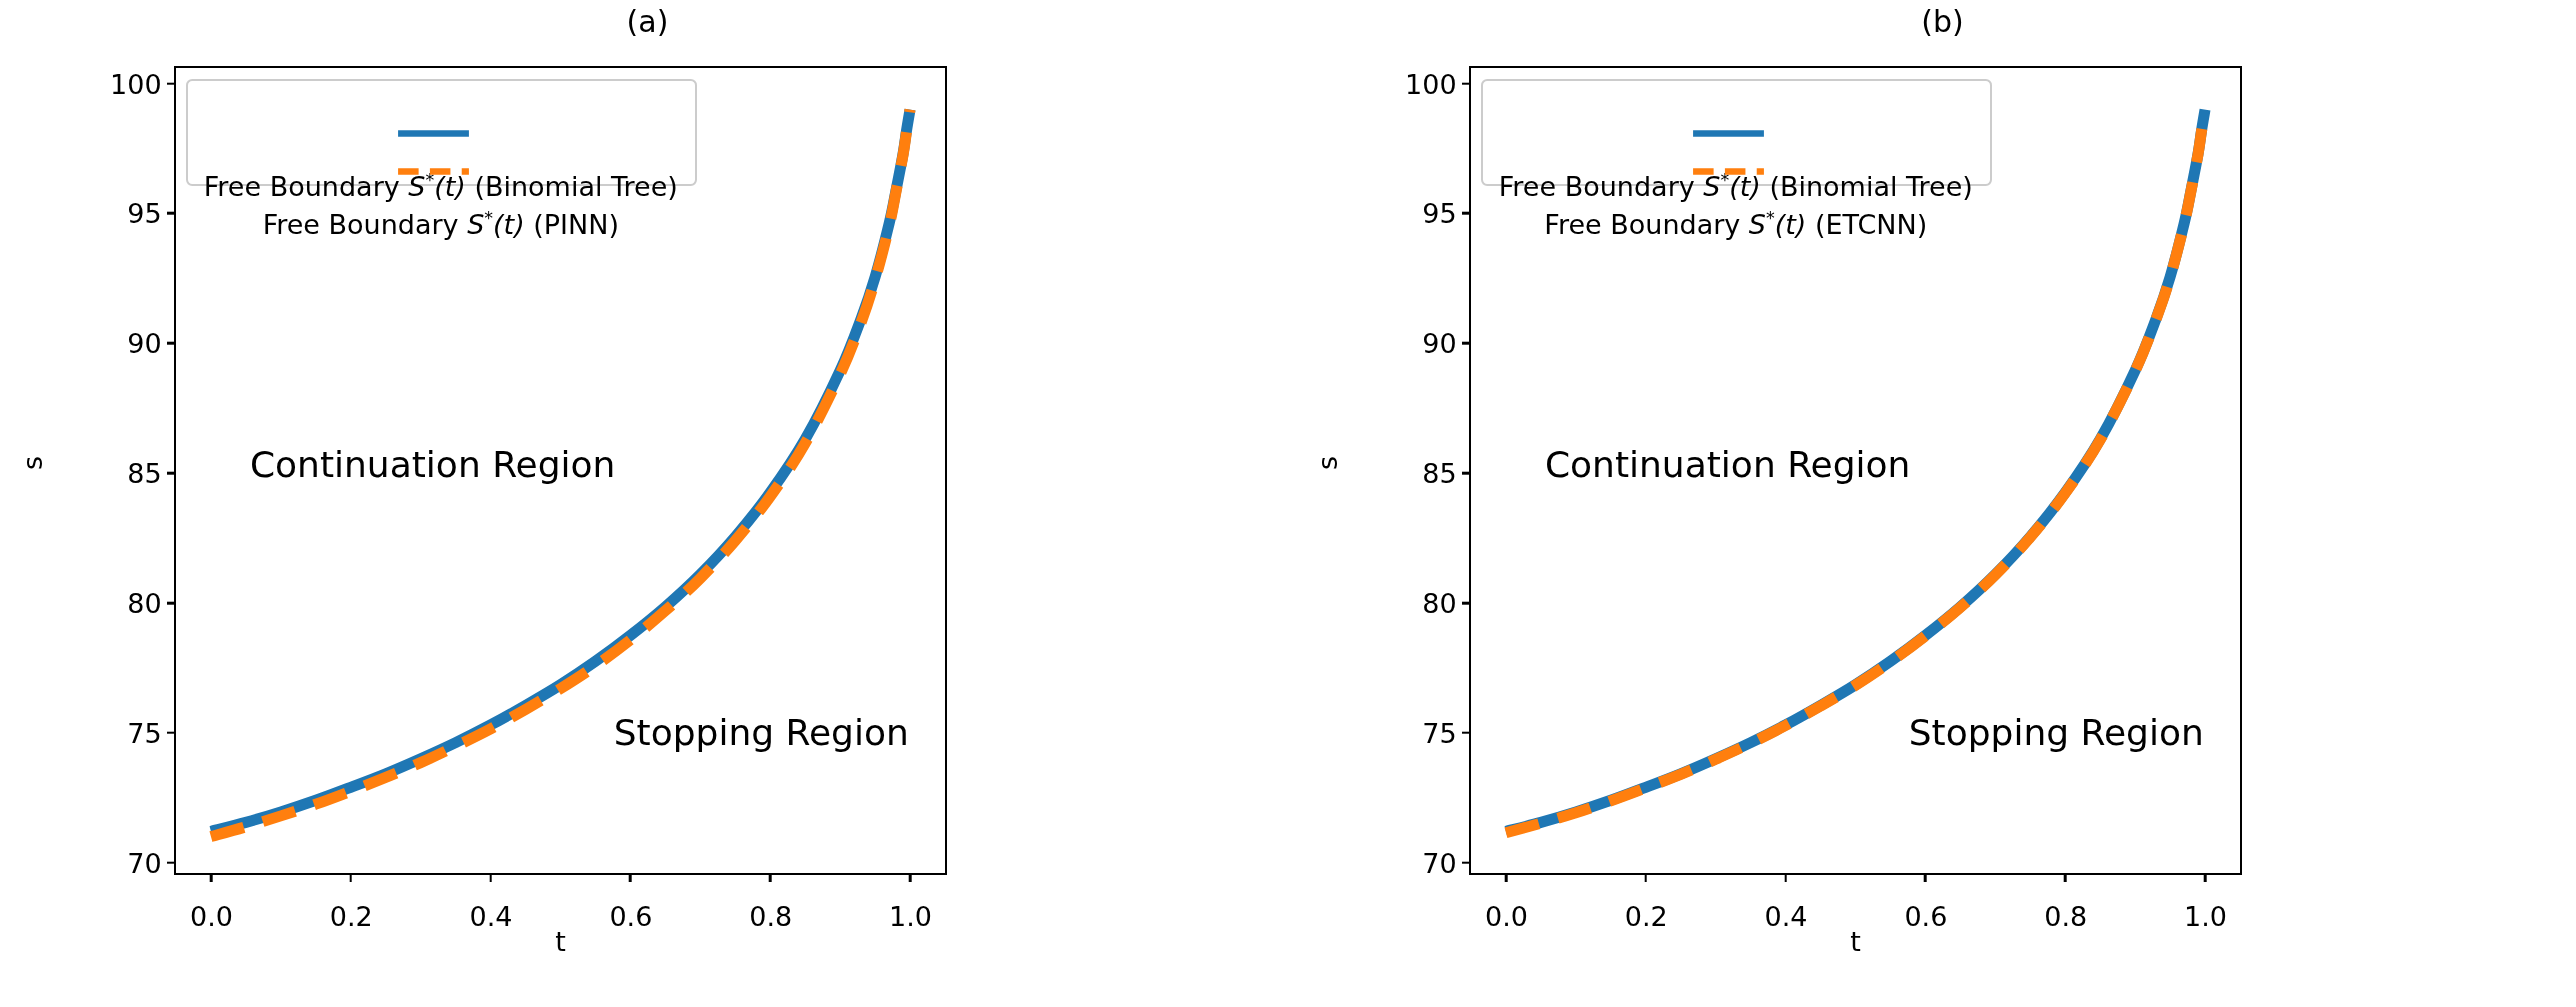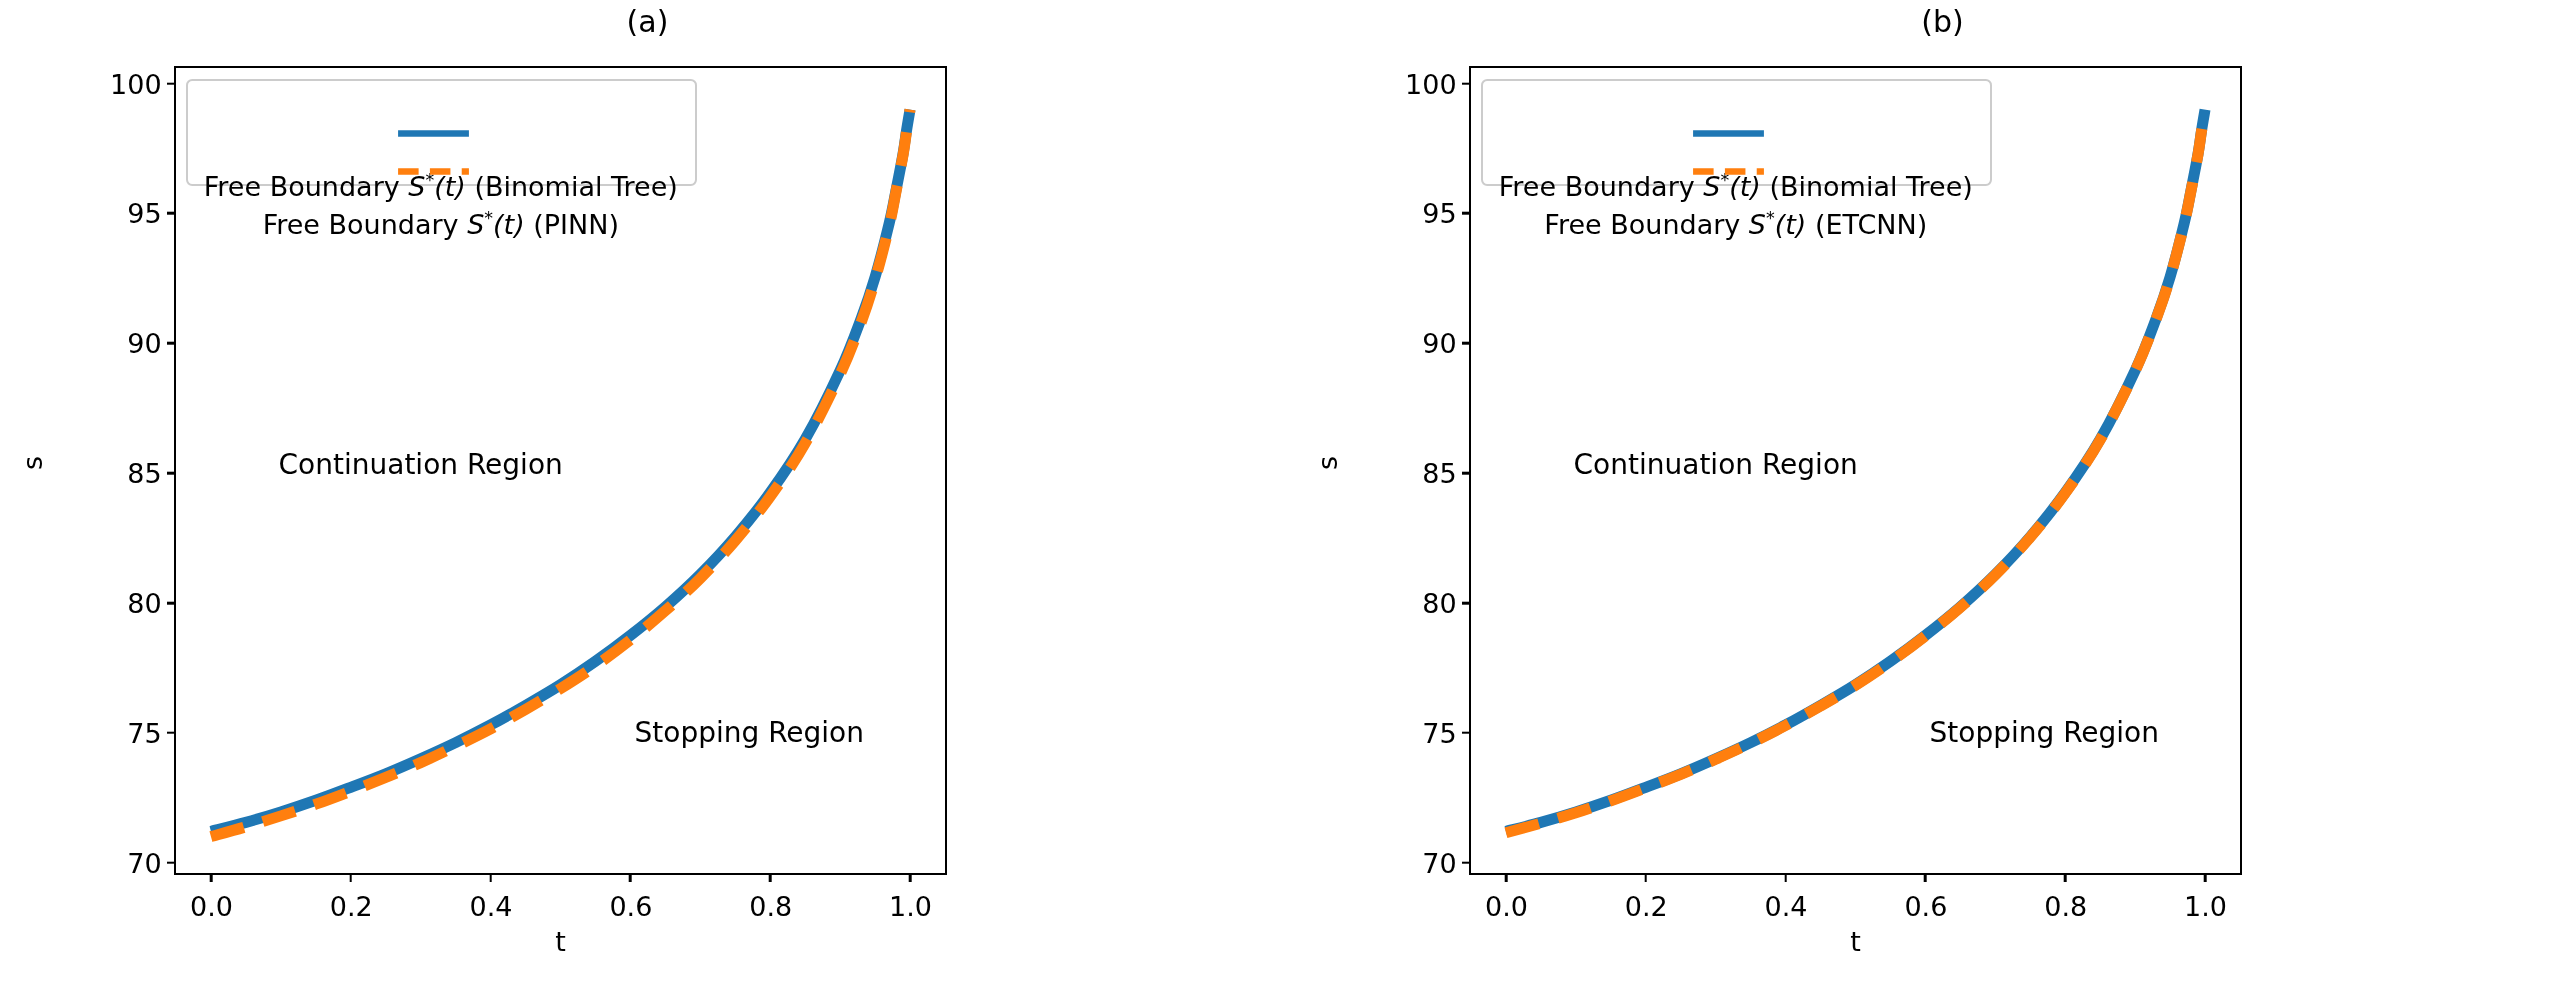--- a/index.html
+++ b/index.html
@@ -80,21 +80,21 @@
     transform: translateY(-1.3px);
   }
   .xtick {
     position: absolute;
     top: 100%;
     width: 165px;
     text-align: center;
     font-size: 27px;
     line-height: 27px;
     transform: translateX(-82px);
-    margin-top: 20px;
+    margin-top: 30px;
     white-space: nowrap;
   }
   .xtick-mark {
     position: absolute;
     top: 100%;
     width: 2.6px;
     height: 8.8px;
     background: #000000;
     transform: translateX(-1.3px);
   }
@@ -115,24 +115,25 @@
     font-size: 27px;
     line-height: 27px;
     transform: rotate(-90deg);
     transform-origin: left top;
     white-space: nowrap;
   }
 
   
   .region-label {
     position: absolute;
-    font-size: 28px;
+    font-size: 36px;
     line-height: 30px;
     white-space: nowrap;
     transform: translate(-50%, -50%);
+    margin-left: 12px;
   }
 
   
   .legend {
     position: absolute;
     left: 10.3px;
     top: 11.3px;
     background: #ffffff;
     border: 2.1px solid #cccccc;
     border-radius: 6.2px;

